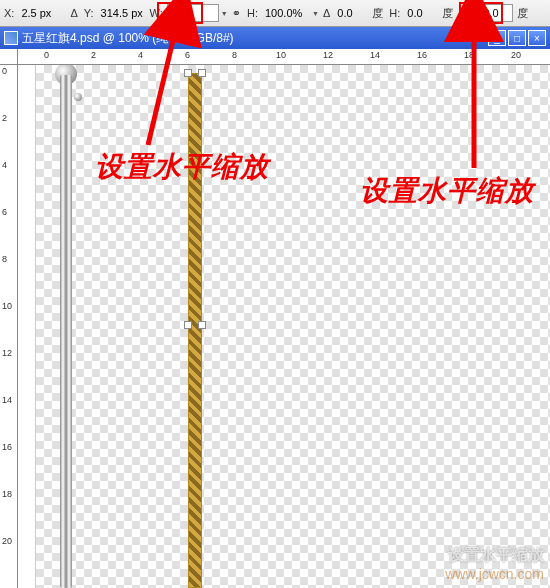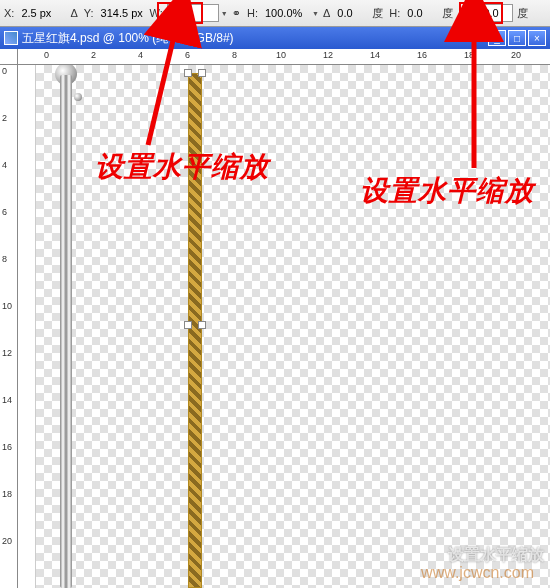--- a/index.html
+++ b/index.html
@@ -44,21 +44,21 @@
   repeating-linear-gradient(45deg, #d4a840 0 4px, #8a6a20 4px 8px);
   border: 1px solid #b08820; }
 .handle { position: absolute; width: 8px; height: 8px; border: 1px solid #888; background: #fff; }
 
 
 .arrow { position: absolute; pointer-events: none; }
 .anntxt { position: absolute; font-family: "KaiTi","STKaiti",serif; font-size: 28px; font-weight: bold; color: #e00; font-style: italic; letter-spacing: 1px; pointer-events: none; }
 
 
 .wm { position: absolute; right: 6px; bottom: 22px; color: rgba(255,255,255,.7); font-size: 16px; text-shadow: 0 0 2px #888; font-weight: bold; }
-.wm2 { position: absolute; right: 16px; bottom: 6px; color: rgba(200,120,40,.6); font-size: 16px; }
+.wm2 { position: absolute; right: 6px; bottom: 6px; color: rgba(200,120,40,.6); font-size: 14px; }
 </style>
 </head>
 <body>
 
 <div class="optbar">
   <span class="lbl">X:</span>
   <input class="fld nb" value="2.5 px" style="">
   <span class="lbl">Δ</span>
   <span class="lbl">Y:</span>
   <input class="fld nb" value="314.5 px" style="">

